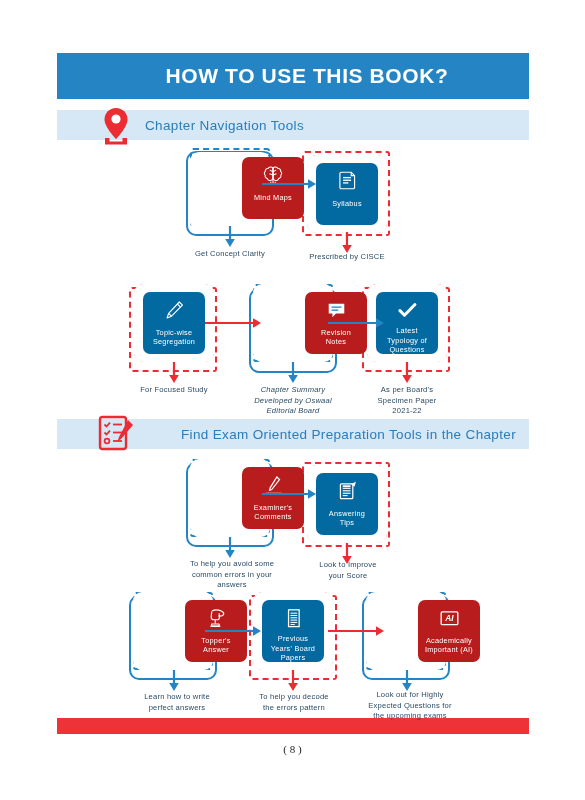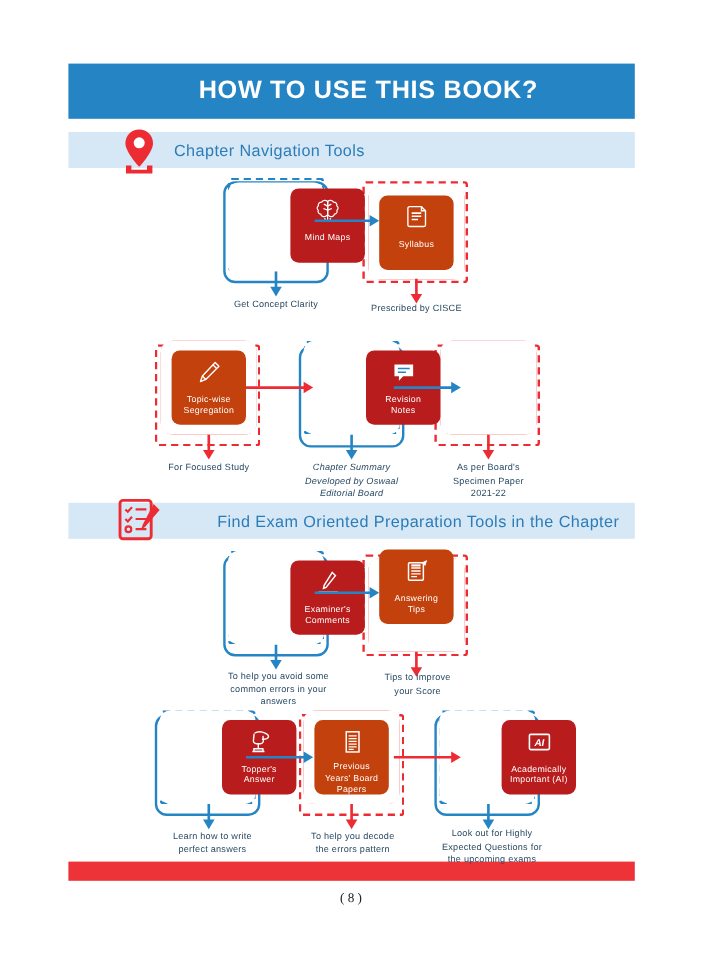--- a/index.html
+++ b/index.html
@@ -61,21 +61,21 @@
     width: 62px; height: 62px;
     border-radius: 7px;
     display: flex;
     flex-direction: column;
     align-items: center;
     justify-content: flex-start;
     padding-top: 7px;
     z-index: 4;
   }
   .node.blue { background: #b91c1c; margin-left: 43px; }
-  .node.red  { background: #c2410c; }
+  .node.red  { background: #0369a1; }
 
   .node .node-icon {
     width: 26px; height: 26px;
     display: flex; align-items: flex-start; justify-content: center;
     margin-bottom: 3px;
     font-style: italic;
   }
   .node .node-label {
     color: #ffffff;
     font-size: 7.3px;
@@ -269,20 +269,30 @@
     <line x1="7" y1="0" x2="7" y2="14" stroke="#2585c4" stroke-width="2.2"></line>
     <polygon points="2.2,13 11.8,13 7,21" fill="#2585c4"></polygon>
   </svg>
   <div class="caption" style="left:233px; top:385px; width:120px;font-style:italic;">Chapter Summary
 Developed by Oswaal
 Editorial Board</div>
 
   <div class="frame-dashed red" style="left:362px; top:287px; width:88px; height:85px;"></div>
   <div class="frame-white" style="left:367px; top:284px; width:80px; height:78px;"></div>
   <div class="frame-solid red" style="left:367px; top:284px; width:80px; height:78px;"></div>
+  <div class="node red" style="left:376px; top:292px;">
+    <span class="node-icon">
+      <svg viewBox="0 0 26 26" width="23" height="23">
+        <path d="M4.4 13.2 L9.6 18.4 L21.4 6.2" fill="none" stroke="#ffffff" stroke-width="3.4" stroke-linecap="round" stroke-linejoin="round"></path>
+      </svg>
+    </span>
+    <span class="node-label">Latest
+Typology of
+Questions</span>
+  </div>
   <svg class="conn" style="left:400px; top:362px;" width="14" height="22">
     <line x1="7" y1="0" x2="7" y2="14" stroke="#ed2b33" stroke-width="2.2"></line>
     <polygon points="2.2,13 11.8,13 7,21" fill="#ed2b33"></polygon>
   </svg>
   <div class="caption" style="left:357px; top:385px; width:100px;">As per Board's
 Specimen Paper
 2021-22</div>
 
   <div class="section-band" id="band-2">
     <span class="band-label">Find Exam Oriented Preparation Tools in the Chapter</span>
@@ -325,42 +335,42 @@
     <line x1="7" y1="0" x2="7" y2="14" stroke="#2585c4" stroke-width="2.2"></line>
     <polygon points="2.2,13 11.8,13 7,21" fill="#2585c4"></polygon>
   </svg>
   <div class="caption" style="left:172px; top:559px; width:120px;">To help you avoid some
 common errors in your
 answers</div>
 
   <div class="frame-dashed red" style="left:302px; top:462px; width:88px; height:85px;"></div>
   <div class="frame-white" style="left:307px; top:465px; width:80px; height:78px;"></div>
   <div class="frame-solid red" style="left:307px; top:465px; width:80px; height:78px;"></div>
-  <div class="node red" style="left:316px; top:458px;">
+  <div class="node red" style="left:316px; top:473px;">
     <span class="node-icon">
       <svg viewBox="0 0 26 26" width="23" height="23">
         <rect x="5" y="4.4" width="14" height="16.6" rx="1" fill="none" stroke="#ffffff" stroke-width="1.4"></rect>
         <g stroke="#ffffff" stroke-width="1.3">
           <line x1="7.6" y1="9.4" x2="16.4" y2="9.4"></line>
           <line x1="7.6" y1="12.2" x2="16.4" y2="12.2"></line>
           <line x1="7.6" y1="15" x2="16.4" y2="15"></line>
           <line x1="7.6" y1="17.6" x2="13" y2="17.6"></line>
         </g>
         <rect x="7.6" y="6" width="8.8" height="2" fill="#ffffff"></rect>
         <path d="M17 4.4 L22.6 2 L20.8 7.6 Z" fill="#ffffff"></path>
       </svg>
     </span>
     <span class="node-label">Answering
 Tips</span>
   </div>
   <svg class="conn" style="left:340px; top:543px;" width="14" height="22">
     <line x1="7" y1="0" x2="7" y2="14" stroke="#ed2b33" stroke-width="2.2"></line>
     <polygon points="2.2,13 11.8,13 7,21" fill="#ed2b33"></polygon>
   </svg>
-  <div class="caption" style="left:298px; top:560px; width:100px;">Tips to Improve
+  <div class="caption" style="left:298px; top:560px; width:100px;">Look to Improve
 your Score</div>
 
   <div class="frame-solid blue" style="left:129px; top:595px; width:88px; height:85px;"></div>
   <div class="frame-white" style="left:133px; top:592px; width:80px; height:78px;"></div>
   <div class="frame-dashed blue" style="left:133px; top:592px; width:80px; height:78px;"></div>
   <div class="node blue" style="left:142px; top:600px;">
     <span class="node-icon">
       <svg viewBox="0 0 26 26" width="23" height="23">
         <g fill="none" stroke="#ffffff" stroke-width="1.3" stroke-linejoin="round">
           <path d="M8 4.6 C10.6 3 15 3 18.4 4.6 C20.6 5.6 21.6 7 21 8.4 C20.4 9.8 18 10.4 15 10.2"></path>

